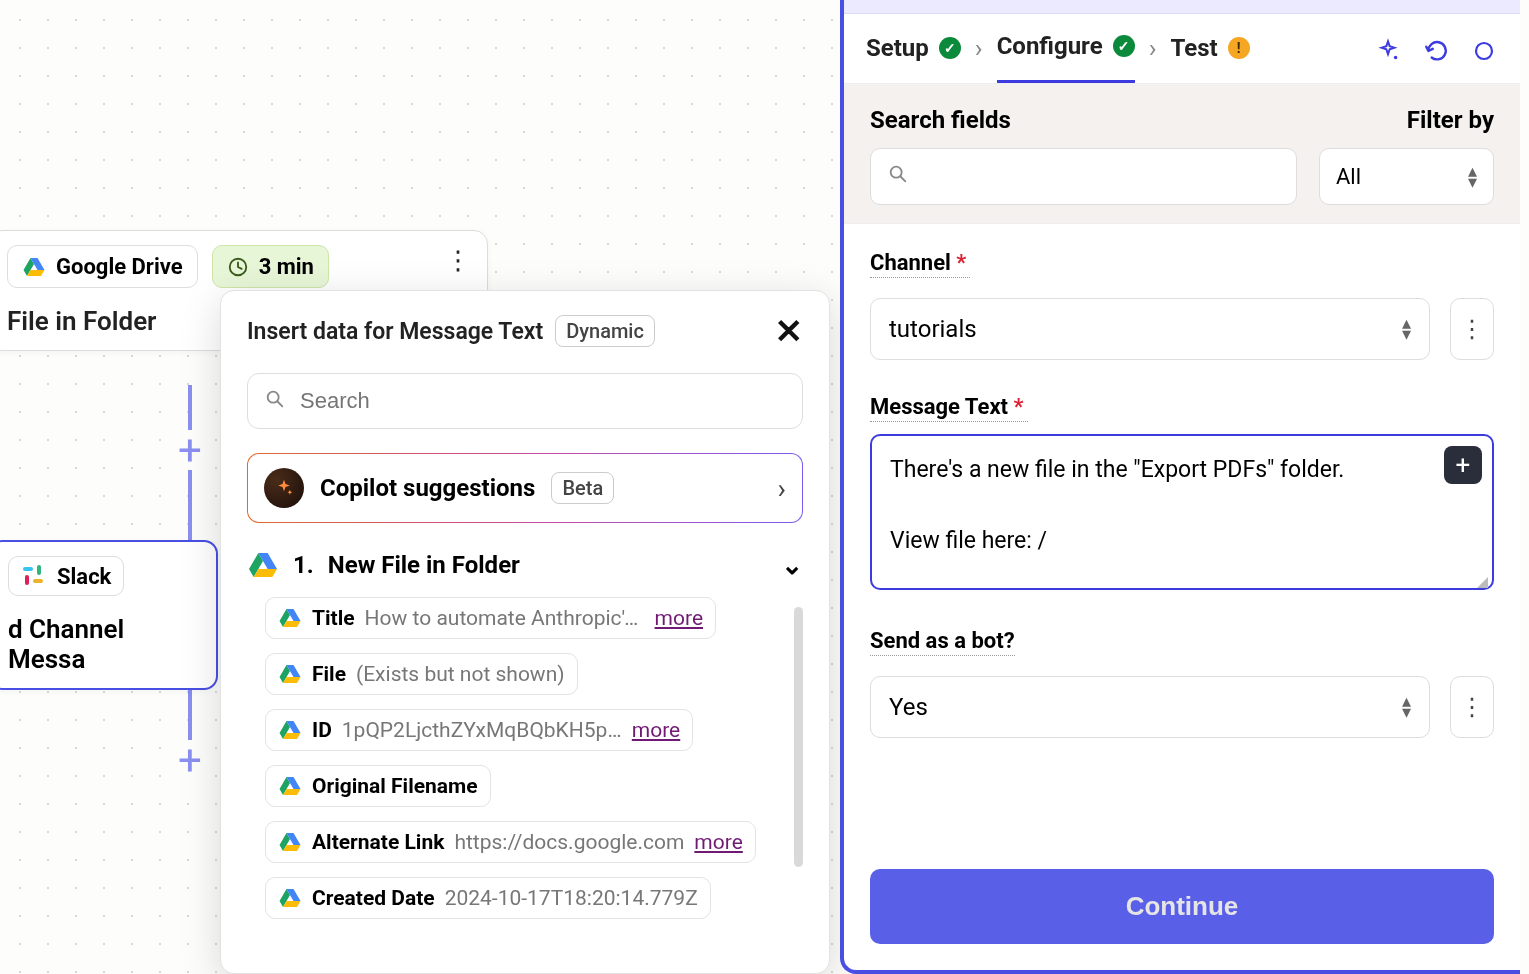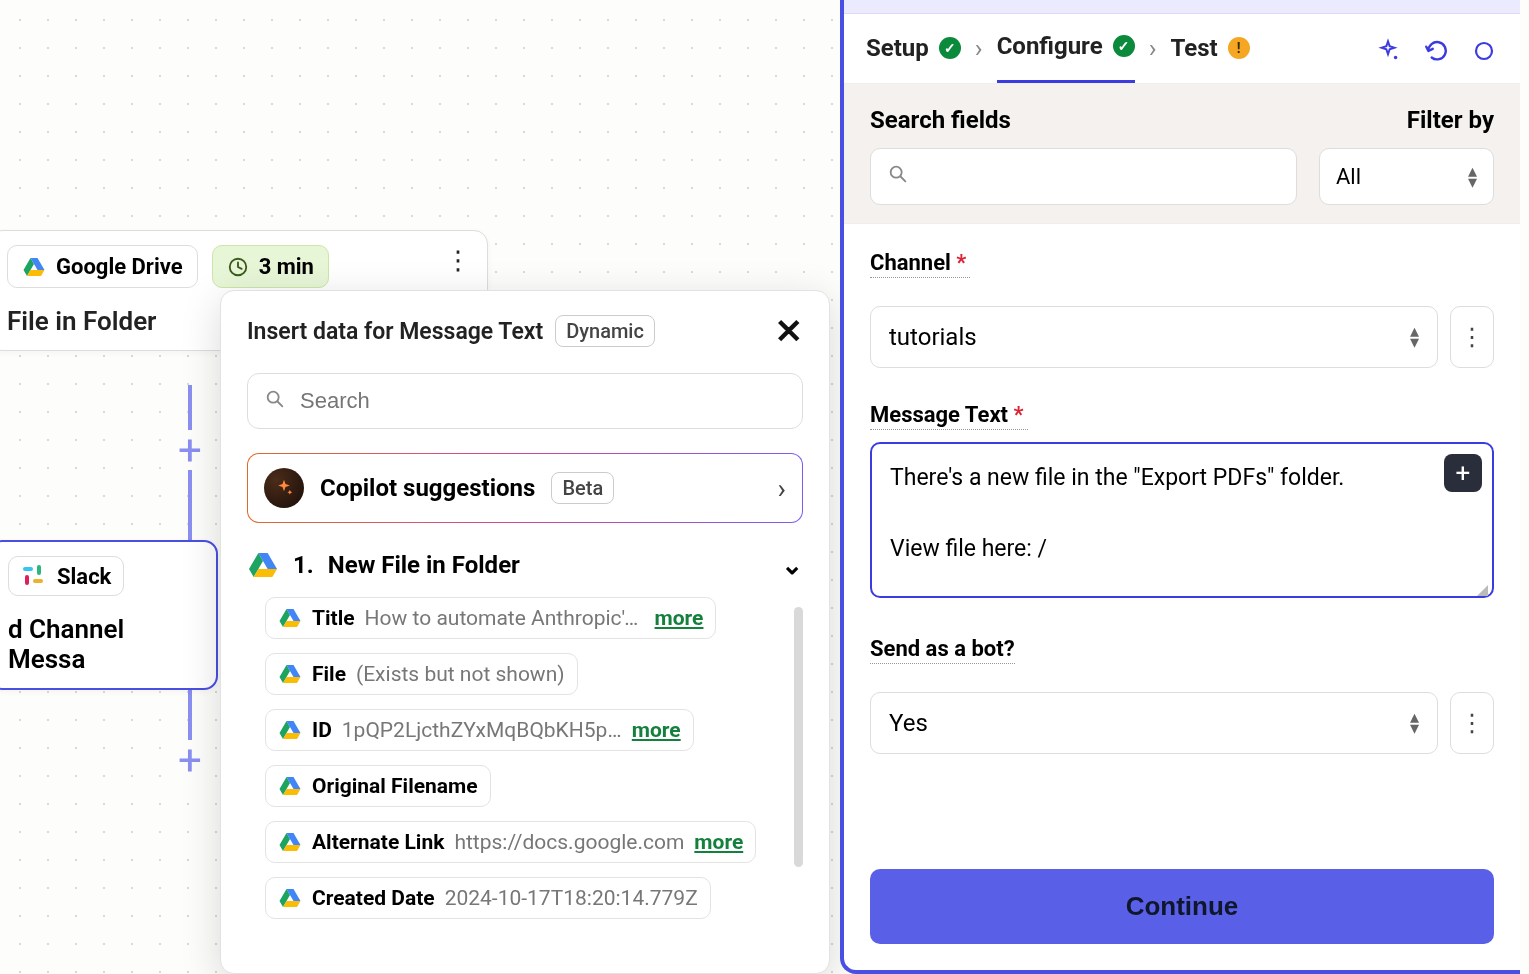--- a/index.html
+++ b/index.html
@@ -66,21 +66,21 @@
   .copilot-title { font-size:24px; font-weight:700; }
   .chev { font-size:28px; color:#444; }
   .group-head { margin-top:26px; display:flex; align-items:center; gap:14px; font-size:24px; font-weight:700; }
   .group-caret { margin-left:auto; font-size:26px; }
   .scroll-area { margin-top:16px; position:relative; padding-right:18px; }
   .scrollbar { position:absolute; right:0; top:10px; width:9px; height:260px; background:#d9d9d9; border-radius:6px; }
   .field-list { padding-left:18px; display:flex; flex-direction:column; gap:14px; }
   .field-chip { display:flex; align-items:center; gap:10px; border:1.5px solid #e3e3e3; border-radius:10px; padding:8px 12px; font-size:21px; width:fit-content; max-width: 520px; }
   .field-name { font-weight:700; }
   .field-val { color:#777; white-space:nowrap; overflow:hidden; text-overflow:ellipsis; max-width:280px; }
-  .more-link { color:#15803d; text-decoration:underline; font-weight:700; white-space:nowrap; }
+  .more-link { color:#701a75; text-decoration:underline; font-weight:400; white-space:nowrap; }
 
   
   .gdrive-ico { width:24px; height:24px; flex:0 0 24px; }
   .gdrive-ico-lg { width:32px; height:32px; }
 
   
   .right-panel {
     position:absolute; left:840px; top:0; width:680px; height:974px;
     background:#fff; border-left:4px solid #4a4fe4; border-bottom:4px solid #4a4fe4;
     border-bottom-left-radius:16px;
@@ -103,32 +103,32 @@
   .filters-label { font-size:24px; font-weight:700; }
   .filters-row { margin-top:14px; display:flex; gap:22px; }
   .box { background:#fff; border:1.5px solid #ddd; border-radius:10px; padding:14px 16px; font-size:22px; display:flex; align-items:center; gap:12px; }
   .search-box { flex:1; }
   .filter-box { width:175px; justify-content:space-between; }
   .required-note { margin-top:16px; font-size:23px; color:#333; }
   .req-star { color:#d23; font-weight:700; margin-right:4px; }
 
   .form-body { padding:26px; display:flex; flex-direction:column; gap:34px; flex:1; overflow:auto; }
   .form-label { font-size:22px; font-weight:700; border-bottom:1.5px dotted #999; display:inline-block; padding-bottom:2px; }
-  .form-row { display:flex; gap:12px; margin-top:28px;border-radius:30px; }
+  .form-row { display:flex; gap:20px; margin-top:20px;border-radius:30px; }
   .select-box { flex:1; background:#fff; border:1.5px solid #ddd; border-radius:10px; padding:16px 18px; font-size:24px; display:flex; align-items:center; justify-content:space-between; }
   .kebab { width:44px; border:1.5px solid #ddd; border-radius:10px; display:flex; align-items:center; justify-content:center; font-size:24px; color:#444; }
   .udown { font-size:18px; color:#666; line-height:0.6; display:flex; flex-direction:column; }
 
   .msg-box-wrap { position:relative; margin-top:12px; }
   .msg-box { width:100%; height:156px; border:2.5px solid #3b3be0; border-radius:10px; padding:16px 18px; font-size:23px; line-height:1.55; resize:none; outline:none; font-family:inherit; }
   .plus-pill { position:absolute; right:12px; top:12px; width:38px; height:38px; background:#2a2d3a; border-radius:8px; color:#fff; display:flex; align-items:center; justify-content:center; font-size:26px; }
   .resize-tri { position:absolute; right:6px; bottom:6px; width:14px; height:14px; }
   .resize-tri::after { content:""; position:absolute; right:0; bottom:0; border-style:solid; border-width:0 0 11px 11px; border-color:transparent transparent #bbb transparent; }
 
-  .continue-btn { margin:6px 26px 26px 26px; background:#5a5fe8; color:#0f172a; font-size:26px; font-weight:700; border:none; border-radius:10px; padding:22px; }
+  .continue-btn { margin:6px 26px 26px 26px; background:#5a5fe8; color:#e5e5e5; font-size:26px; font-weight:700; border:none; border-radius:10px; padding:22px; }
 
   
   .slack-logo { width:26px; height:26px; position:relative; }
   .slack-logo span { position:absolute; border-radius:3px; }
   .sl-a { width:10px; height:4px; background:#36c5f0; left:2px; top:4px; }
   .sl-b { width:4px; height:10px; background:#2eb67d; left:16px; top:2px; }
   .sl-c { width:10px; height:4px; background:#ecb22e; left:12px; top:16px; }
   .sl-d { width:4px; height:10px; background:#e01e5a; left:4px; top:12px; }
 
   .clock-icon { width:22px; height:22px; }

